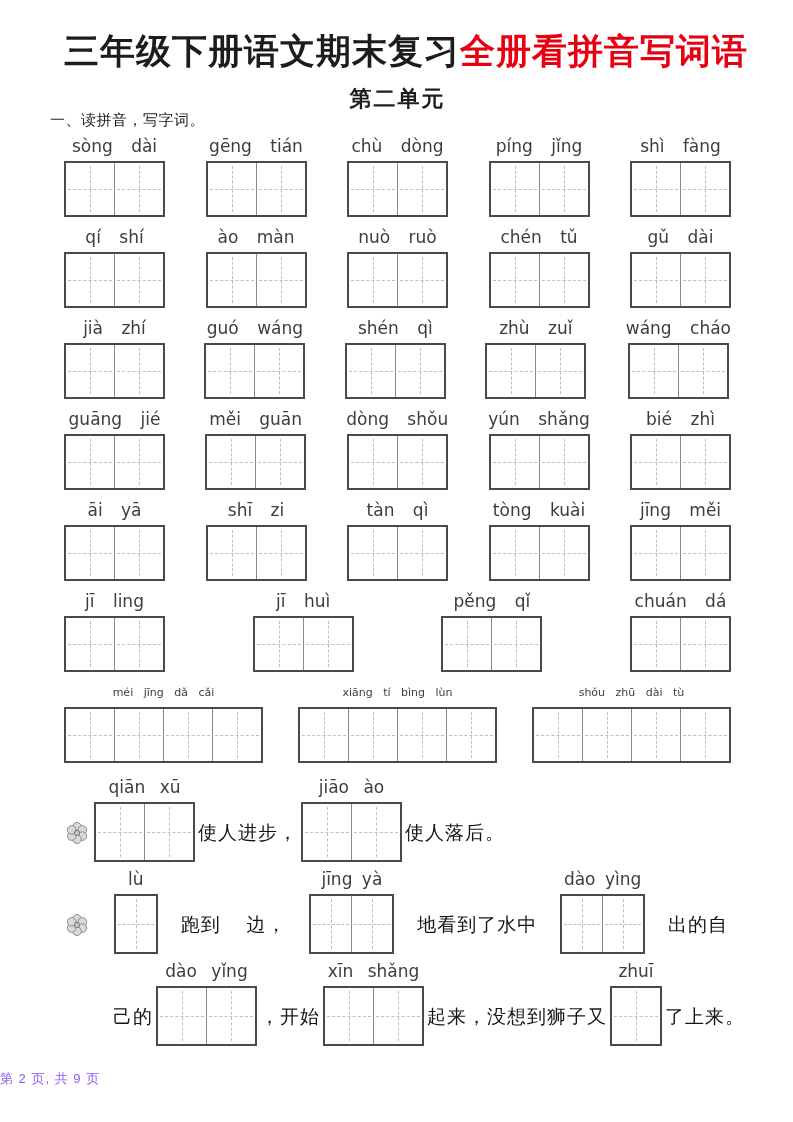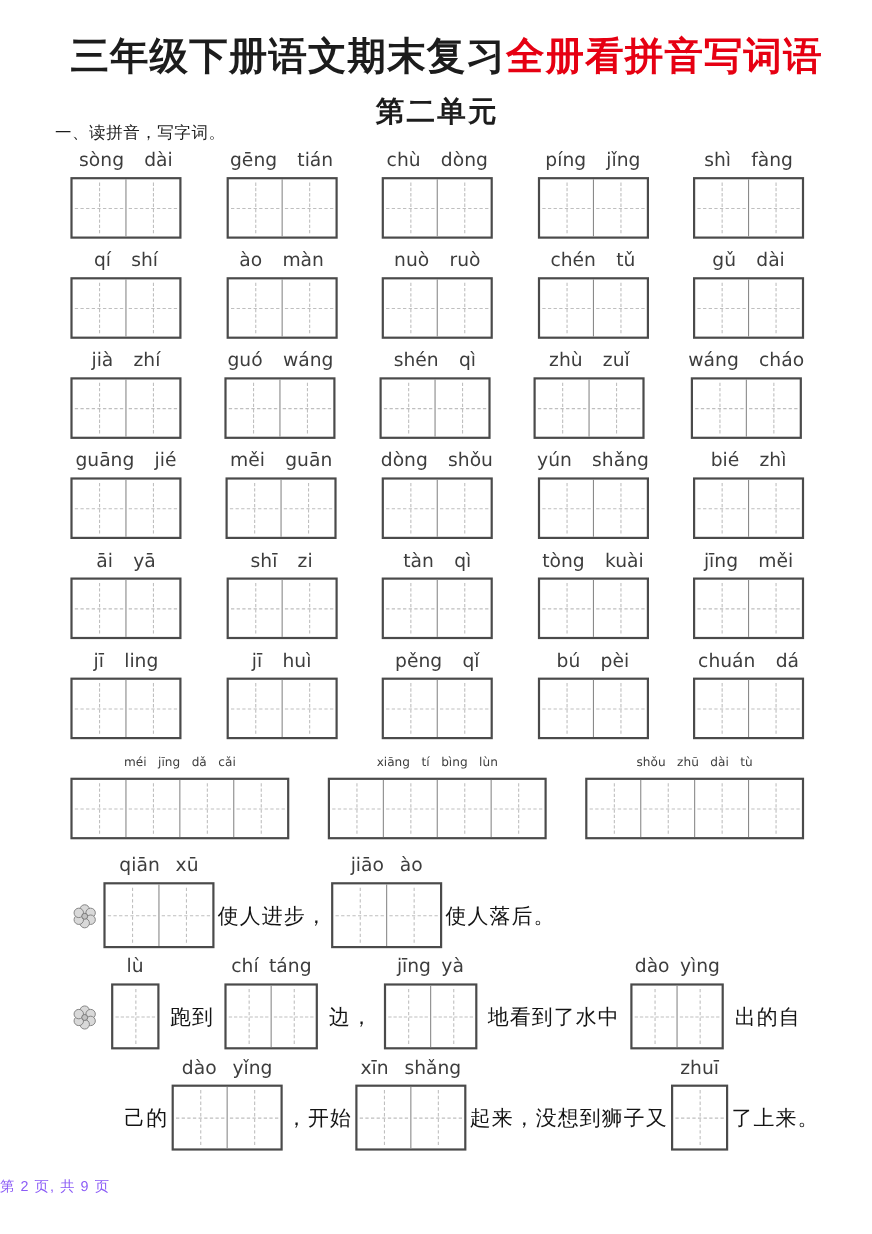--- a/index.html
+++ b/index.html
@@ -15,21 +15,21 @@
     margin:4px 0 12px; text-align:center;
     font-family:"Liberation Serif","DejaVu Serif",serif;
     font-weight:bold; font-size:35px; line-height:1.15; letter-spacing:1px;
     white-space:nowrap;
   }
   .title .red { color:#e60012; }
   .header-line { position:relative; height:48px; margin-bottom:4px; }
   .unit-heading {
     position:absolute; left:0; right:0; top:0; text-align:center;
     font-family:"Liberation Serif","DejaVu Serif",serif;
-    font-size:26px; font-weight:600; letter-spacing:2px;
+    font-size:22px; font-weight:600; letter-spacing:2px;
   }
   .instruction {
     position:absolute; left:-14px; bottom:2px;
     font-size:15px; font-weight:normal; letter-spacing:0.5px;
   }
 
   
   .word-row { display:flex; justify-content:space-between; margin-bottom:10px; }
   .word-group { display:flex; flex-direction:column; align-items:center; }
   .pinyin {
@@ -281,27 +281,20 @@
         </div>
         <div class="word-group">
           <div class="pinyin">jī huì</div>
           <div class="cellbox">
             <div class="cell"></div>
             <div class="cell"></div>
           </div>
         </div>
         <div class="word-group">
           <div class="pinyin">pěng qǐ</div>
-          <div class="cellbox">
-            <div class="cell"></div>
-            <div class="cell"></div>
-          </div>
-        </div>
-        <div class="word-group">
-          <div class="pinyin">bú pèi</div>
           <div class="cellbox">
             <div class="cell"></div>
             <div class="cell"></div>
           </div>
         </div>
         <div class="word-group">
           <div class="pinyin">chuán dá</div>
           <div class="cellbox">
             <div class="cell"></div>
             <div class="cell"></div>
@@ -377,43 +370,36 @@
             <circle cx="7.63" cy="9.90" r="4.3" fill="#d9d9d9" stroke="#858585" stroke-width="0.9"></circle>
             <circle cx="13" cy="13" r="2.7" fill="#c2c2c2" stroke="#777" stroke-width="0.9"></circle>
           </svg></span>
         <div class="word-group">
           <div class="pinyin s-pinyin-sm">lù</div>
           <div class="cellbox">
             <div class="cell sm"></div>
           </div>
         </div>
         <span class="s-text">跑到</span>
-        <div class="word-group">
-          <div class="pinyin s-pinyin-sm">chí táng</div>
+        <span class="s-text">边，</span>
+        <div class="word-group">
+          <div class="pinyin s-pinyin-sm">jīng yà</div>
           <div class="cellbox">
             <div class="cell sm"></div>
             <div class="cell sm"></div>
           </div>
         </div>
-        <span class="s-text">边，</span>
-        <div class="word-group">
-          <div class="pinyin s-pinyin-sm">jīng yà</div>
+        <span class="s-text">地看到了水中</span>
+        <div class="word-group">
+          <div class="pinyin s-pinyin-sm">dào yìng</div>
           <div class="cellbox">
             <div class="cell sm"></div>
             <div class="cell sm"></div>
           </div>
         </div>
-        <span class="s-text">地看到了水中</span>
-        <div class="word-group">
-          <div class="pinyin s-pinyin-sm">dào yìng</div>
-          <div class="cellbox">
-            <div class="cell sm"></div>
-            <div class="cell sm"></div>
-          </div>
-        </div>
         <span class="s-text">出的自</span>
       </div>
       <div class="sentence indent">
         <span class="s-text">己的</span>
         <div class="word-group">
           <div class="pinyin s-pinyin">dào yǐng</div>
           <div class="cellbox">
             <div class="cell md"></div>
             <div class="cell md"></div>
           </div>

